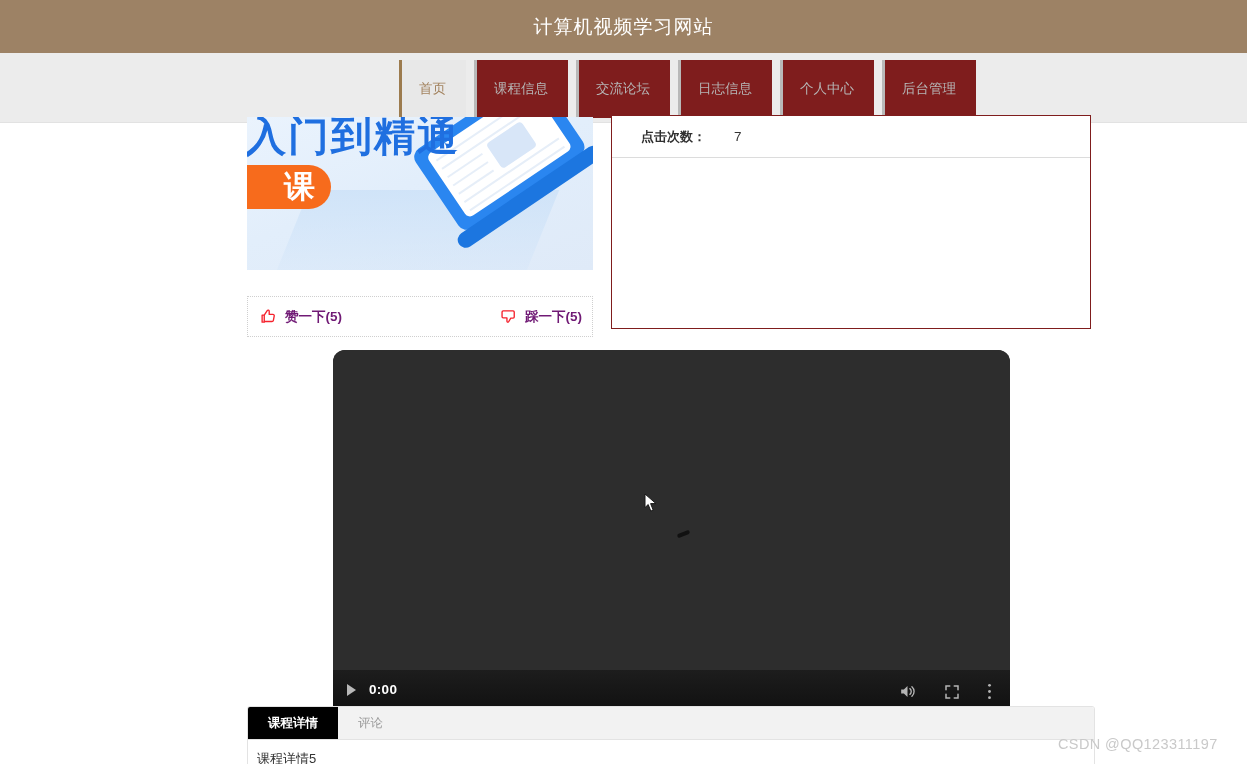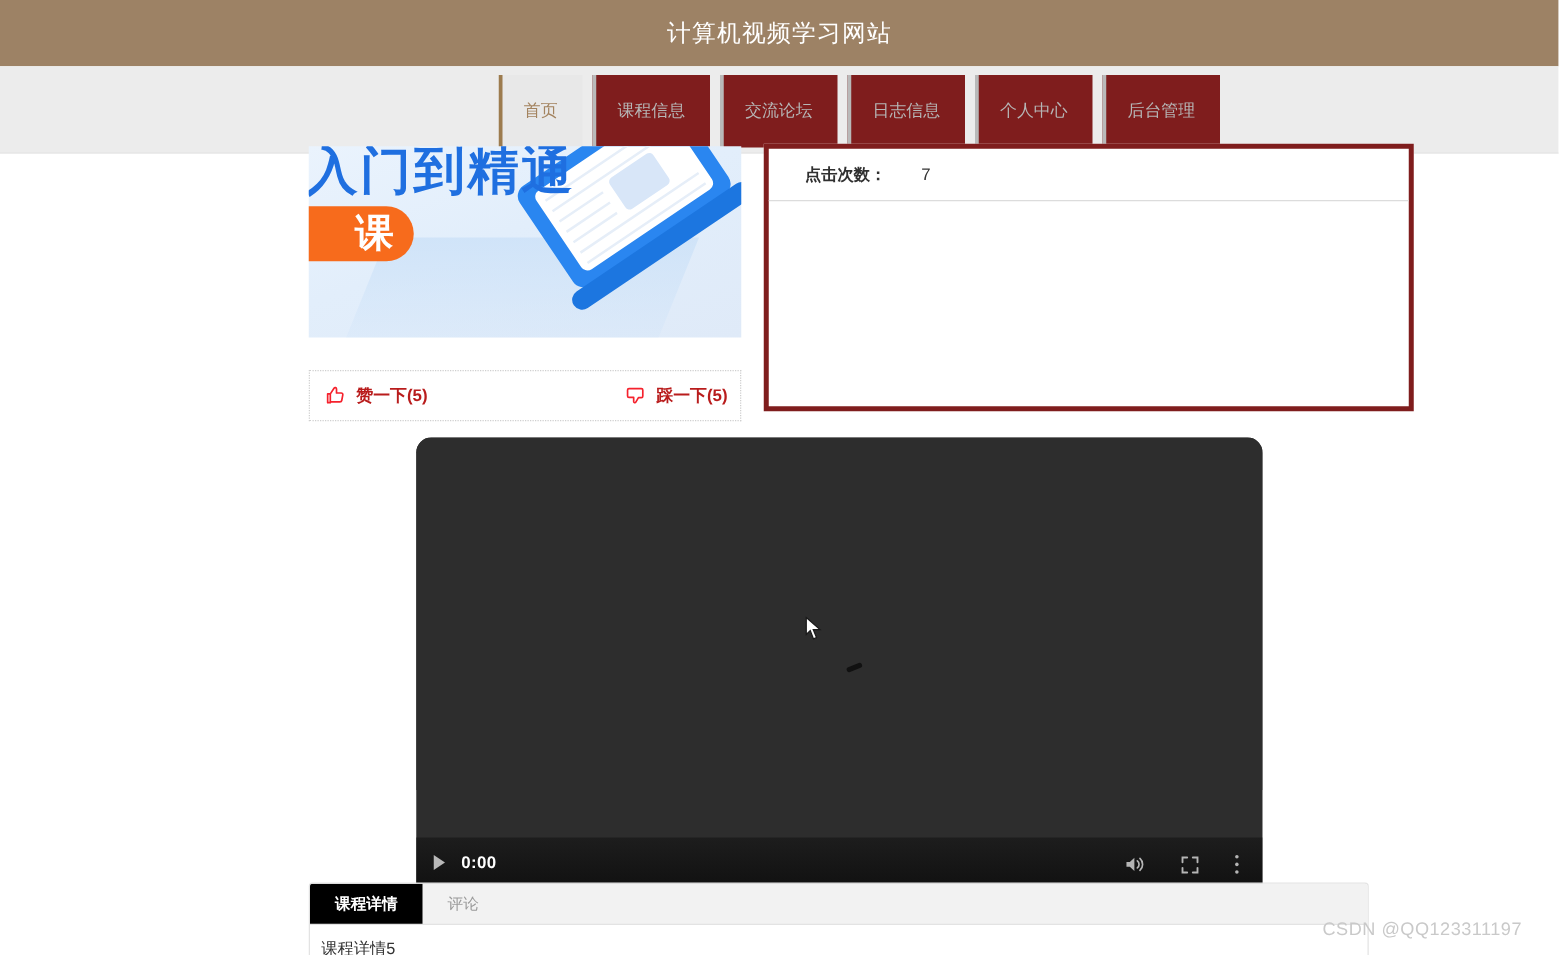--- a/index.html
+++ b/index.html
@@ -149,37 +149,37 @@
     border: 1px dotted #cfcfcf;
     display: flex;
     align-items: center;
   }
   .vote-btn {
     display: flex;
     align-items: center;
     gap: 8px;
     cursor: pointer;
     font-size: 13.5px;
-    color: #b91c1c;
+    color: #701a75;
     font-weight: 700;
     white-space: nowrap;
   }
   .vote-up   { position: absolute; left: 12px; }
   .vote-down { position: absolute; right: 10px; }
   .vote-ico { width: 17px; height: 17px; display:block; }
 
   
   .info-panel {
     position: absolute;
     left: 611px;
     top: -8px;
-    width: 520px;
+    width: 480px;
     height: 214px;
     background: #ffffff;
-    border: 4px solid #7f1d1d;
+    border: 1px solid #7f1d1d;
   }
   .info-row {
     height: 42px;
     display: flex;
     align-items: center;
     border-bottom: 1px solid #dcdcdc;
     padding-left: 29px;
   }
   .info-label {
     font-size: 13px;

